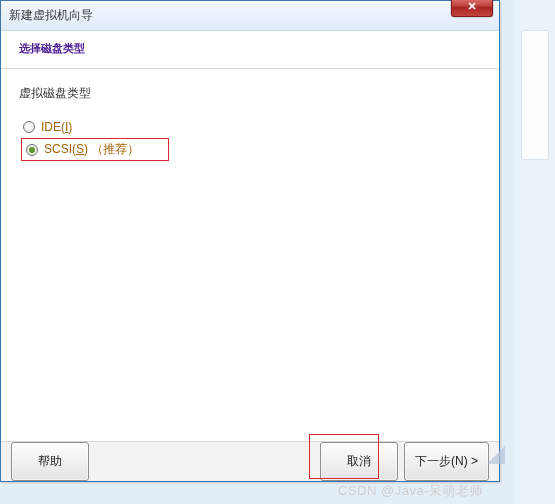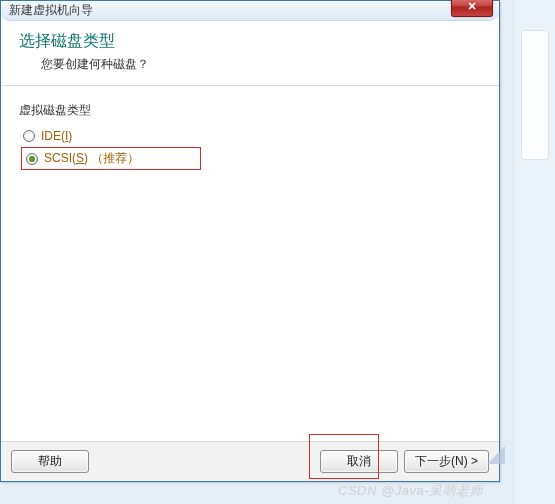--- a/index.html
+++ b/index.html
@@ -34,29 +34,28 @@
     position: absolute;
     left: 0;
     top: 0;
     width: 500px;
     height: 482px;
     border: 1px solid #3a77b0;
     background: #fff;
     box-shadow: 1px 1px 2px rgba(0,0,0,0.15);
   }
   .titlebar {
-    height: 20px;
+    height: 30px;
     background: linear-gradient(#f3f8fe, #dfeaf7);
     border-bottom: 1px solid #c8d6e6;
     display: flex;
     align-items: center;
     padding-left: 8px;
     color: #3a3a3a;
     position: relative;
-    border-radius: 11px;
   }
   .close-btn {
     position: absolute;
     right: 6px;
     top: -4px;
     width: 42px;
     height: 20px;
     background: linear-gradient(#e37a78, #c0423f 48%, #a82320 52%, #c54340);
     border: 1px solid #7a1b19;
     border-top: none;
@@ -67,35 +66,35 @@
     font-size: 11px;
     font-weight: bold;
     box-shadow: 0 0 2px rgba(0,0,0,.3);
   }
   .header {
     padding: 10px 18px 12px 18px;
     background: #fff;
     border-bottom: 1px solid #d8d8d8;
   }
   .header .h1 {
-    font-weight: normal;
-    font-size: 16px;
-    color: #0f766e;
+    font-weight: bold;
+    font-size: 11px;
+    color: #4c1d95;
   }
   .header .h2 {
     margin-top: 4px;
     margin-left: 22px;
     color: #333;
   }
   .body {
     padding: 16px 18px 10px 18px;
   }
   .group-label {
     color: #333;
-    margin-bottom: 6px;
+    margin-bottom: 14px;
   }
   .opt {
     display: flex;
     align-items: center;
     padding: 4px 2px;
     margin-left: 2px;
   }
   .radio {
     width: 12px; height: 12px;
     border: 1px solid #6f6f6f;
@@ -111,35 +110,35 @@
     content:"";
     width:6px; height:6px;
     background: radial-gradient(#6aa83e,#3b7a15);
     border-radius:50%;
   }
   .opt-label { color: #a16207; }
   .opt-label .ul { text-decoration: underline; }
   .highlight-scsi {
     border: 1px solid #d82a2a;
     padding: 2px 4px;
-    width: 180px;
+    width: 148px;
   }
   .footer {
     position: absolute;
     left: 0; right: 0; bottom: 0;
     height: 40px;
     border-top: 1px solid #d8d8d8;
     background: #f2f2f2;
     display: flex;
     align-items: center;
     padding: 0 10px;
     gap: 6px;
   }
   .btn {
-    height: 23px;
+    height: 39px;
     min-width: 78px;
     padding: 0 10px;
     border: 1px solid #8e8e8e;
     background: linear-gradient(#fefefe,#e3e3e3);
     border-radius: 3px;
     color: #222;
     display: inline-flex;
     align-items: center;
     justify-content: center;
     font-size: 12px;
@@ -153,21 +152,20 @@
     height: 45px;
     pointer-events: none;
   }
   .watermark {
     position: absolute;
     right: 72px;
     bottom: 4px;
     color: #cfcfcf;
     font-size: 13px;
     letter-spacing: .5px;
-    font-style: italic;
   }
   .resize-grip {
     position: absolute;
     right: 50px;
     bottom: 40px;
     width: 0; height: 0;
     border-style: solid;
     border-width: 0 0 18px 18px;
     border-color: transparent transparent #b3c5d9 transparent;
     opacity: .7;
@@ -184,21 +182,20 @@
 
   <div class="titlebar">
     <span>新建虚拟机向导</span>
     <div class="close-btn">
       <span>✕</span>
     </div>
   </div>
 
   <div class="header">
     <div class="h1">选择磁盘类型</div>
-    <div class="h2">您要创建何种磁盘？</div>
   </div>
 
   <div class="body">
     <div class="group-label">虚拟磁盘类型</div>
 
     <div class="opt">
       <span class="radio"></span>
       <span class="opt-label">
         <span>IDE(</span><span class="ul">I</span><span>)</span>
       </span>

